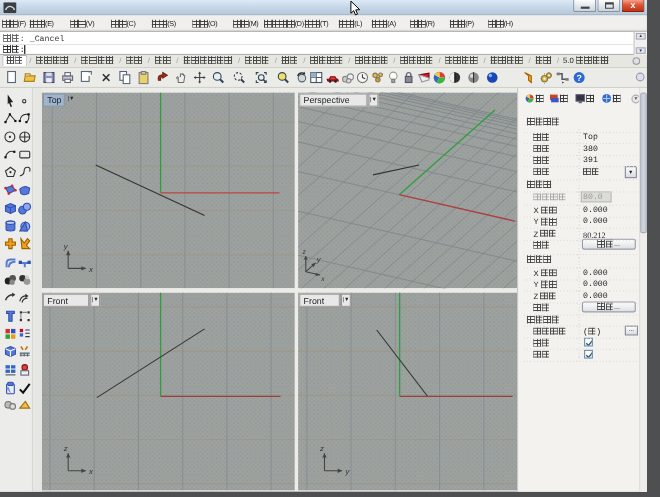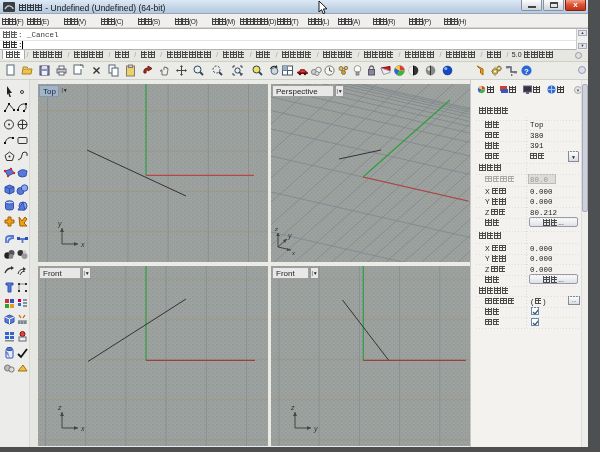--- a/index.html
+++ b/index.html
@@ -10,21 +10,20 @@
 .abs{position:absolute}
 </style></head>
 <body>
 <div id="win"></div>
 
 <div class="abs" style="left:0;top:0;width:588px;height:14px;background:linear-gradient(#dde9f5,#c2d4e6 60%,#b6cadd);border-bottom:1px solid #98a8bc">
  <svg class="abs" style="left:3px;top:2px" width="12" height="10">
       <rect x="0" y="0" width="12" height="10" rx="1" fill="#3a3f44"></rect>
       <path d="M2 7 Q4 3 7 4 Q10 5 10 7" stroke="#cfd8e2" stroke-width="1.3" fill="none"></path>
     </svg>
- <span class="abs" style="left:19px;top:2.5px;font-size:8.5px;color:#101418"><i class="k"></i><i class="k"></i><i class="k"></i> - Undefined (Undefined) (64-bit)</span>
  <div class="abs" style="left:521px;top:0;width:21px;height:11px;background:linear-gradient(#fdfdfd,#cdd4dc);border:1px solid #88929e;border-top:0;border-radius:0 0 2px 2px">
       <div class="abs" style="left:6px;top:6px;width:8px;height:2px;background:#444"></div>
     </div>
  <div class="abs" style="left:543px;top:0;width:21px;height:11px;background:linear-gradient(#fdfdfd,#cdd4dc);border:1px solid #88929e;border-top:0;border-radius:0 0 2px 2px">
       <div class="abs" style="left:6px;top:2px;width:8px;height:6px;border:1px solid #444;border-top:2px solid #444"></div>
     </div>
  <div class="abs" style="left:565px;top:0;width:21px;height:11px;background:linear-gradient(#f5a088,#dd5536 45%,#c03318);border:1px solid #8c1d06;border-top:0;border-radius:0 0 2px 2px;color:#fff;font-size:8px;text-align:center;line-height:10px;font-weight:bold">x</div>
 </div>
 
 <div class="abs" style="left:0;top:14px;width:588px;height:14px;background:#f0efed;border-bottom:1px solid #d6d6d4;font-size:8px;color:#1a1a1a">
@@ -663,21 +662,21 @@
 <div class="abs" style="left:479px;top:164px;font-size:7px;color:#222"><i class="k s"></i><i class="k s"></i><i class="k s"></i></div>
     <div class="abs" style="left:530px;top:164px;font-size:7.5px;color:#222;font-family:'Liberation Mono',monospace"></div>
 <div class="abs" style="left:528px;top:174px;width:28px;height:10px;background:#dcdcd8;border:1px solid #bbb"></div>
 <div class="abs" style="left:485px;top:175.5px;font-size:7px;color:#999"><i class="k s"></i><i class="k s"></i><i class="k s"></i><i class="k s"></i></div>
     <div class="abs" style="left:530px;top:175.5px;font-size:7.5px;color:#999;font-family:'Liberation Mono',monospace">80.0</div>
 <div class="abs" style="left:485px;top:187.5px;font-size:7px;color:#222">X <i class="k s"></i><i class="k s"></i></div>
     <div class="abs" style="left:530px;top:187.5px;font-size:7.5px;color:#222;font-family:'Liberation Mono',monospace">0.000</div>
 <div class="abs" style="left:485px;top:198px;font-size:7px;color:#222">Y <i class="k s"></i><i class="k s"></i></div>
     <div class="abs" style="left:530px;top:198px;font-size:7.5px;color:#222;font-family:'Liberation Mono',monospace">0.000</div>
 <div class="abs" style="left:485px;top:208.5px;font-size:7px;color:#222">Z <i class="k s"></i><i class="k s"></i></div>
-    <div class="abs" style="left:530px;top:208.5px;font-size:7.5px;color:#222;font-family:Liberation Mono, monospace">80.212</div>
+    <div class="abs" style="left:530px;top:208.5px;font-size:7.5px;color:#222;font-family:Liberation Serif, serif">80.212</div>
 <div class="abs" style="left:485px;top:219px;font-size:7px;color:#222"><i class="k s"></i><i class="k s"></i></div>
     <div class="abs" style="left:530px;top:219px;font-size:7.5px;color:#222;font-family:'Liberation Mono',monospace"></div>
 <div class="abs" style="left:529px;top:217px;width:49px;height:10px;background:linear-gradient(#fcfcfc,#dde0e4);border:1px solid #99a;border-radius:2px;font-size:6.5px;text-align:center;line-height:9px;color:#222"><i class="k s"></i><i class="k s"></i>...</div>
 <div class="abs" style="left:479px;top:232px;font-size:7px;color:#222"><i class="k s"></i><i class="k s"></i><i class="k s"></i></div>
     <div class="abs" style="left:530px;top:232px;font-size:7.5px;color:#222;font-family:'Liberation Mono',monospace"></div>
 <div class="abs" style="left:485px;top:244.5px;font-size:7px;color:#222">X <i class="k s"></i><i class="k s"></i></div>
     <div class="abs" style="left:530px;top:244.5px;font-size:7.5px;color:#222;font-family:'Liberation Mono',monospace">0.000</div>
 <div class="abs" style="left:485px;top:255px;font-size:7px;color:#222">Y <i class="k s"></i><i class="k s"></i></div>
     <div class="abs" style="left:530px;top:255px;font-size:7.5px;color:#222;font-family:'Liberation Mono',monospace">0.000</div>
 <div class="abs" style="left:485px;top:265.5px;font-size:7px;color:#222">Z <i class="k s"></i><i class="k s"></i></div>

